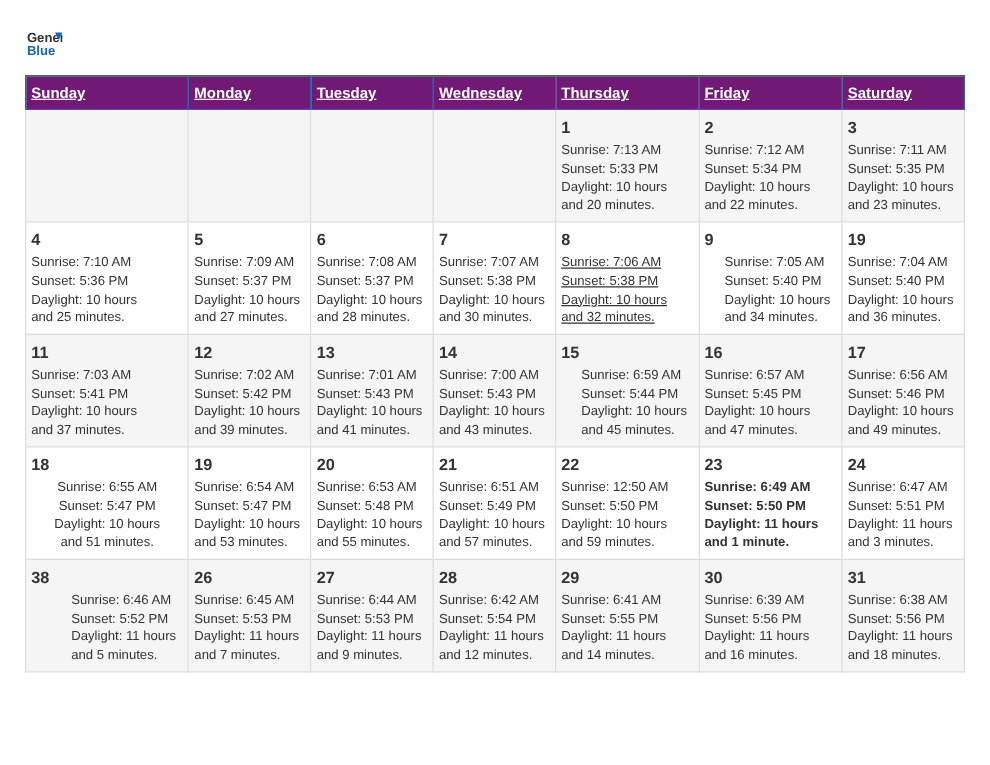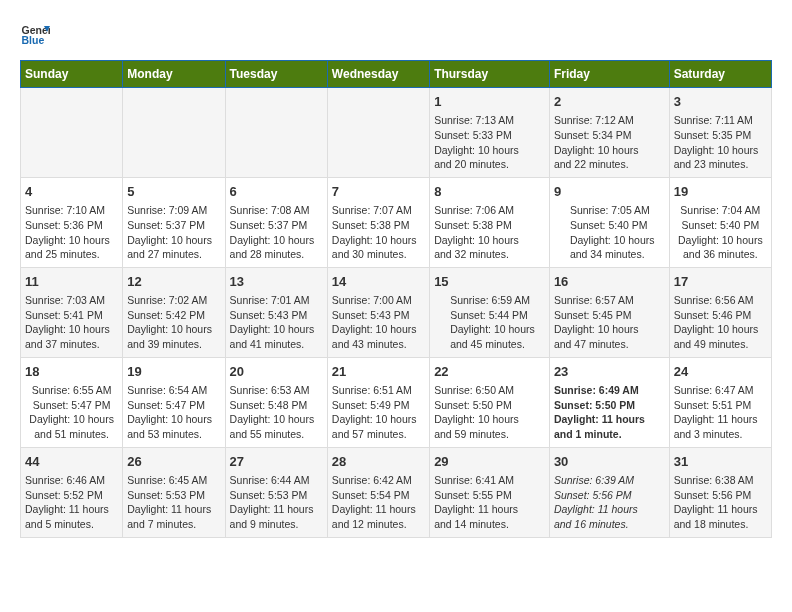--- a/index.html
+++ b/index.html
@@ -36,22 +36,23 @@
     .subtitle {
       font-size: 16px;
       color: #555;
     }
     table {
       width: 100%;
       border-collapse: collapse;
       font-size: 11px;
     }
     thead tr {
-      background-color: #4d7c0f;
+      background-color: #701a75;
       color: white;
+      text-decoration: underline;
     }
     thead th {
       padding: 6px 4px;
       text-align: left;
       font-weight: bold;
       font-size: 12px;
       border: 1px solid #1a6ab1;
     }
     tbody tr {
       vertical-align: top;
@@ -166,35 +167,35 @@
         </td>
         <td>
           <span class="day-number">7</span>
           <div class="cell-text" style="white-space: pre-line;">Sunrise: 7:07 AM
 Sunset: 5:38 PM
 Daylight: 10 hours
 and 30 minutes.</div>
         </td>
         <td>
           <span class="day-number">8</span>
-          <div class="cell-text" style="white-space: pre-line;">Sunrise: 7:06 AM
+          <div class="cell-text" style="white-space: pre-line; text-decoration: underline;">Sunrise: 7:06 AM
 Sunset: 5:38 PM
 Daylight: 10 hours
 and 32 minutes.</div>
         </td>
         <td>
           <span class="day-number">9</span>
           <div class="cell-text" style="white-space: pre-line; margin-left: 16px;">Sunrise: 7:05 AM
 Sunset: 5:40 PM
 Daylight: 10 hours
 and 34 minutes.</div>
         </td>
         <td>
           <span class="day-number">19</span>
-          <div class="cell-text" style="white-space: pre-line; text-align: center;">Sunrise: 7:04 AM
+          <div class="cell-text" style="white-space: pre-line;">Sunrise: 7:04 AM
 Sunset: 5:40 PM
 Daylight: 10 hours
 and 36 minutes.</div>
         </td>
       </tr>
       <tr>
         <td>
           <span class="day-number">11</span>
           <div class="cell-text" style="white-space: pre-line;">Sunrise: 7:03 AM
 Sunset: 5:41 PM
@@ -268,21 +269,21 @@
         </td>
         <td>
           <span class="day-number">21</span>
           <div class="cell-text" style="white-space: pre-line;">Sunrise: 6:51 AM
 Sunset: 5:49 PM
 Daylight: 10 hours
 and 57 minutes.</div>
         </td>
         <td>
           <span class="day-number">22</span>
-          <div class="cell-text" style="white-space: pre-line;">Sunrise: 6:50 AM
+          <div class="cell-text" style="white-space: pre-line;">Sunrise: 12:50 AM
 Sunset: 5:50 PM
 Daylight: 10 hours
 and 59 minutes.</div>
         </td>
         <td>
           <span class="day-number">23</span>
           <div class="cell-text" style="white-space: pre-line; font-weight: bold;">Sunrise: 6:49 AM
 Sunset: 5:50 PM
 Daylight: 11 hours
 and 1 minute.</div>
@@ -290,22 +291,22 @@
         <td>
           <span class="day-number">24</span>
           <div class="cell-text" style="white-space: pre-line;">Sunrise: 6:47 AM
 Sunset: 5:51 PM
 Daylight: 11 hours
 and 3 minutes.</div>
         </td>
       </tr>
       <tr>
         <td>
-          <span class="day-number">44</span>
-          <div class="cell-text" style="white-space: pre-line;">Sunrise: 6:46 AM
+          <span class="day-number">38</span>
+          <div class="cell-text" style="white-space: pre-line; margin-left: 32px;">Sunrise: 6:46 AM
 Sunset: 5:52 PM
 Daylight: 11 hours
 and 5 minutes.</div>
         </td>
         <td>
           <span class="day-number">26</span>
           <div class="cell-text" style="white-space: pre-line;">Sunrise: 6:45 AM
 Sunset: 5:53 PM
 Daylight: 11 hours
 and 7 minutes.</div>
@@ -326,21 +327,21 @@
         </td>
         <td>
           <span class="day-number">29</span>
           <div class="cell-text" style="white-space: pre-line;">Sunrise: 6:41 AM
 Sunset: 5:55 PM
 Daylight: 11 hours
 and 14 minutes.</div>
         </td>
         <td>
           <span class="day-number">30</span>
-          <div class="cell-text" style="white-space: pre-line; font-style: italic;">Sunrise: 6:39 AM
+          <div class="cell-text" style="white-space: pre-line;">Sunrise: 6:39 AM
 Sunset: 5:56 PM
 Daylight: 11 hours
 and 16 minutes.</div>
         </td>
         <td>
           <span class="day-number">31</span>
           <div class="cell-text" style="white-space: pre-line;">Sunrise: 6:38 AM
 Sunset: 5:56 PM
 Daylight: 11 hours
 and 18 minutes.</div>

